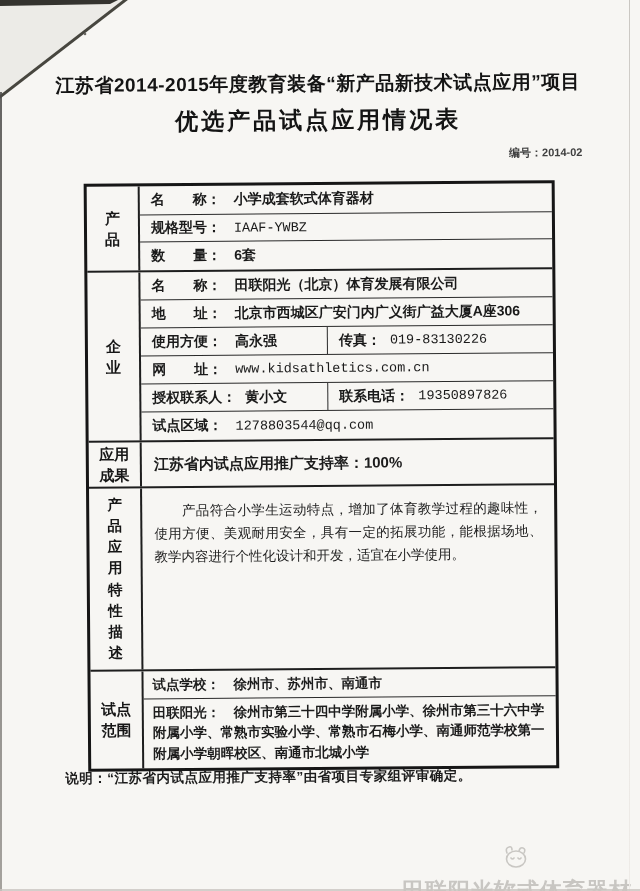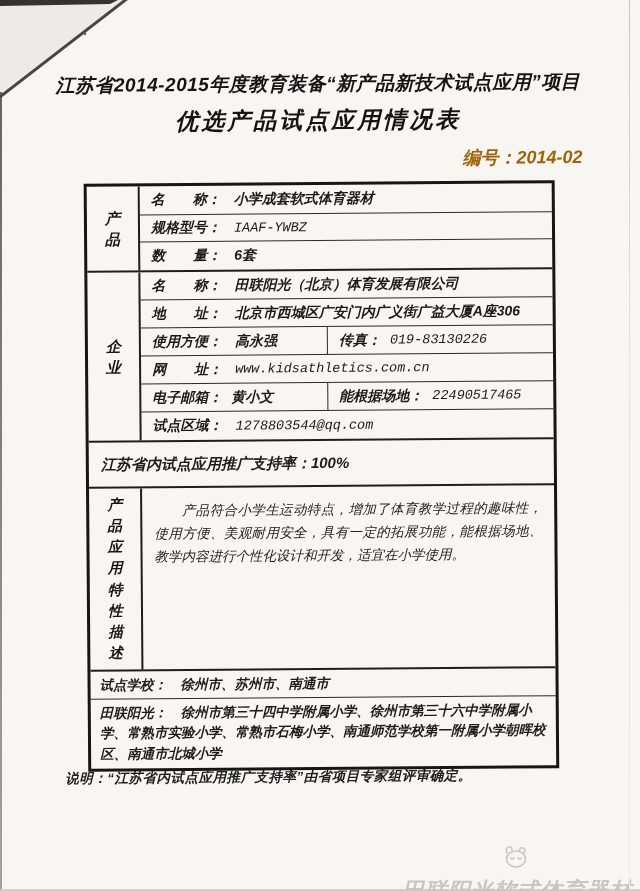--- a/index.html
+++ b/index.html
@@ -4,37 +4,37 @@
 <style>
   * { margin:0; padding:0; box-sizing:border-box; }
   html,body { width:640px; height:891px; }
   body {
     font-family:"Liberation Sans", sans-serif;
     background:#efeeec;
     position:relative;
     overflow:hidden;
     color:#1c1c1c;
   }
-  .sheet { position:absolute; inset:0; background:#f7f6f3;font-style:italic; }
+  .sheet { position:absolute; inset:0; background:#f7f6f3; }
   .rot { position:absolute; inset:0; transform:rotate(-0.45deg); transform-origin:50% 40%; }
 
   
   .doc-title {
     position:absolute; top:71px; left:0; right:0;
     text-align:center; font-size:19px; font-weight:bold;
     letter-spacing:0.5px; color:#141414;
   }
   .doc-subtitle {
     position:absolute; top:105px; left:0; right:0;
     text-align:center; font-size:23px; font-weight:bold;
     letter-spacing:3px; color:#141414;
   }
   .doc-number {
     position:absolute; top:147px; right:56px;
-    font-size:18px; font-weight:bold; color:#a16207;
+    font-size:11px; font-weight:bold; color:#404040;
   }
 
   
   .tbl {
     position:absolute; left:85px; top:182px; width:471px;
     border:3px solid #161616;
   }
   .sec { display:flex; border-bottom:2px solid #1e1e1e; }
   .sec:last-child { border-bottom:none; }
   .sec-label {
@@ -149,36 +149,38 @@
               <span class="lbl">传真：</span>
               <span class="val-tight mono">019-83130226</span>
             </div>
           </div>
           <div class="row h28">
             <span class="lbl">网　　址：</span>
             <span class="val mono">www.kidsathletics.com.cn</span>
           </div>
           <div class="row h28" style="padding-left:0;">
             <div class="half half-l" style="padding-left:11px;">
-              <span class="lbl">电子邮箱：</span>
+              <span class="lbl">授权联系人：</span>
               <span class="val-tight">黄小文</span>
             </div>
             <div class="half half-r">
-              <span class="lbl">能根据场地：</span>
-              <span class="val-tight mono">22490517465</span>
+              <span class="lbl">联系电话：</span>
+              <span class="val-tight mono">19350897826</span>
             </div>
           </div>
           <div class="row h28">
             <span class="lbl">试点区域：</span>
             <span class="val mono">1278803544@qq.com</span>
           </div>
         </div>
       </div>
 
       <div class="sec">
+        <div class="sec-label">应用
+成果</div>
         <div class="sec-body">
           <div class="result-row">
             <span>江苏省内试点应用推广支持率：100%</span>
           </div>
         </div>
       </div>
 
       <div class="sec">
         <div class="sec-label" style="font-size:14.5px; line-height:1.45;">产
 品
@@ -189,20 +191,22 @@
 描
 述</div>
         <div class="sec-body">
           <div class="feature-body">
             <div class="feature-text">　　产品符合小学生运动特点，增加了体育教学过程的趣味性，使用方便、美观耐用安全，具有一定的拓展功能，能根据场地、教学内容进行个性化设计和开发，适宜在小学使用。</div>
           </div>
         </div>
       </div>
 
       <div class="sec">
+        <div class="sec-label">试点
+范围</div>
         <div class="sec-body">
           <div class="scope-row-region">
             <span class="inline-lbl">试点学校：　</span>
             <span>徐州市、苏州市、南通市</span>
           </div>
           <div class="scope-row-school">
             <span class="inline-lbl">田联阳光：　</span><span>徐州市第三十四中学附属小学、徐州市第三十六中学附属小学、常熟市实验小学、常熟市石梅小学、南通师范学校第一附属小学朝晖校区、南通市北城小学</span>
           </div>
         </div>
       </div>

